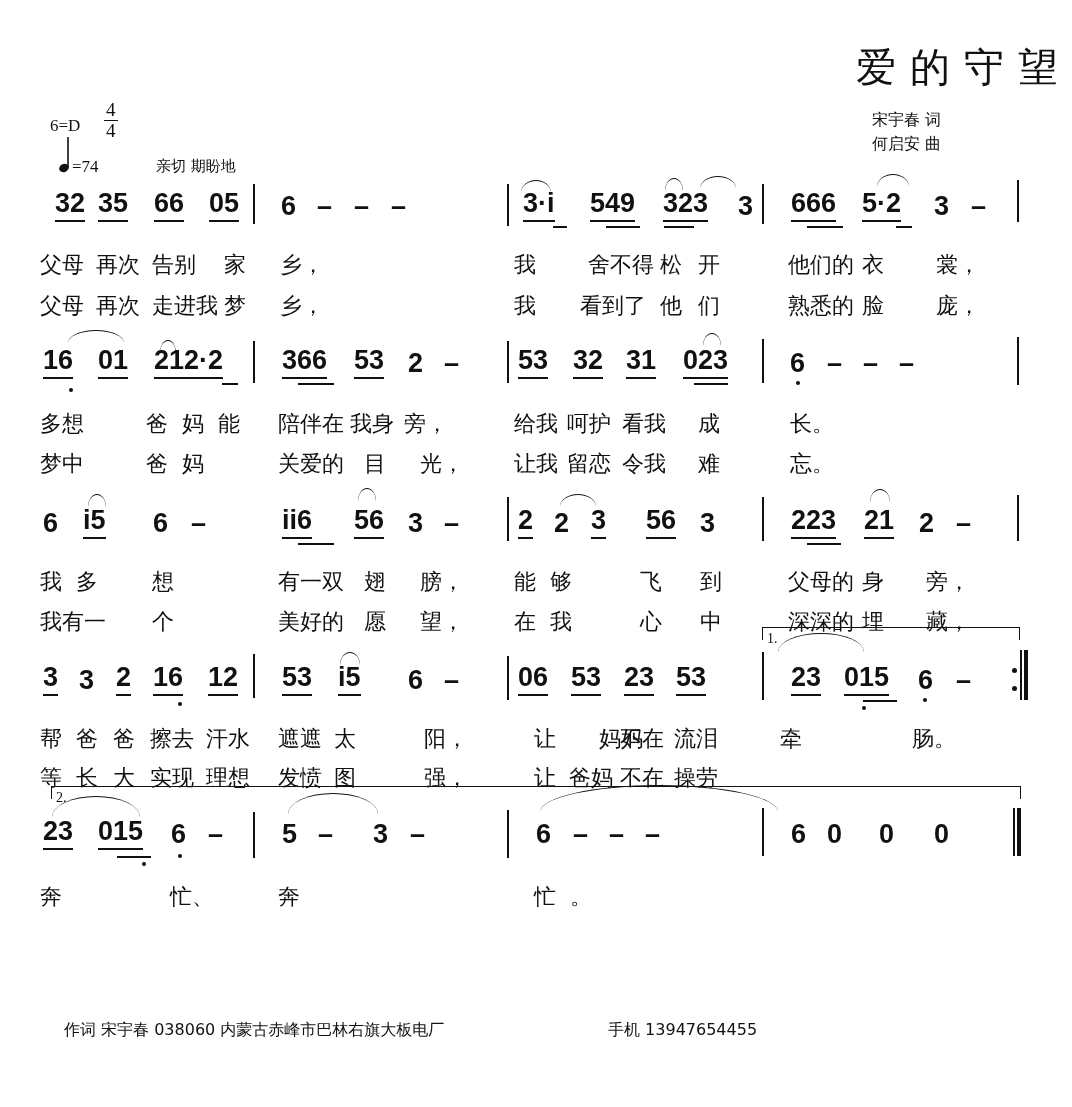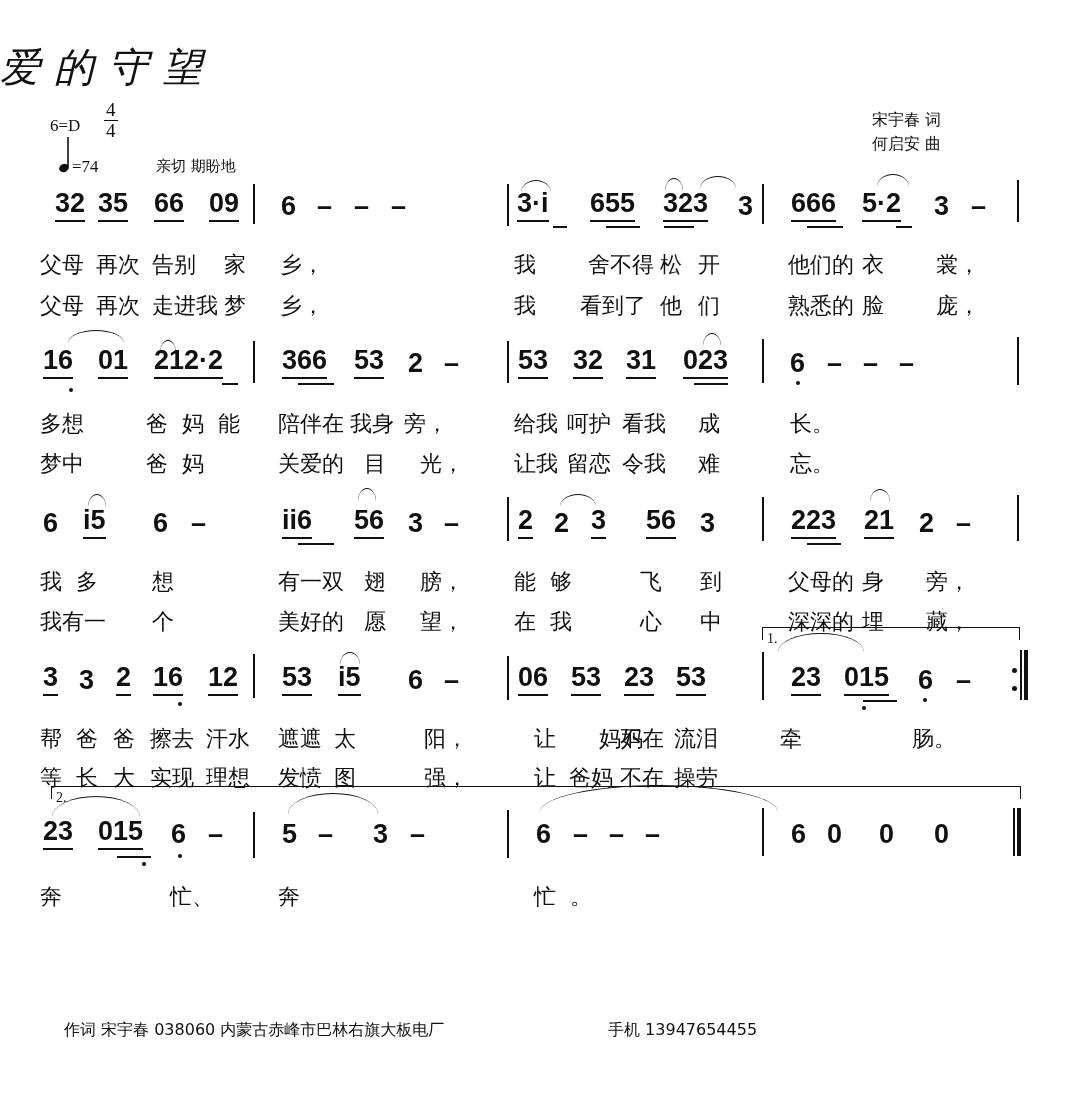--- a/index.html
+++ b/index.html
@@ -1,19 +1,19 @@
 <!DOCTYPE html>
 <html><head>
 <meta charset="utf-8">
 <style>
   html, body { margin:0; padding:0; background:#fff; }
   body { width:1072px; height:1107px; position:relative; overflow:hidden; color:#111;
          font-family:"DejaVu Serif", serif; }
   .abs { position:absolute; }
-  .title { left:0; width:1072px; top:40px; text-align:left; font-size:40px; letter-spacing:14px; font-family:"DejaVu Serif", serif;font-style:italic; }
+  .title { left:0; width:1072px; top:40px; text-align:right; font-size:40px; letter-spacing:14px; font-family:"DejaVu Serif", serif; }
   .hdr { font-size:17px; font-family:"Liberation Serif", serif; }
   .credits { font-size:17px; line-height:24px; }
   .frac { display:inline-block; text-align:center; vertical-align:middle; font-size:19px; line-height:20px; }
   .frac .n { border-bottom:1.5px solid #111; padding:0 2px; }
   .notes { position:absolute; font-family:"Liberation Sans", sans-serif; font-weight:bold; font-size:27px; height:40px; line-height:40px; white-space:nowrap; }
   .g { position:absolute; top:0; }
   .u1 { border-bottom:2px solid #111; line-height:34px; }
   .bar { position:absolute; width:2px; background:#111; }
   .dbar { position:absolute; width:5px; border-left:2px solid #111; }
   .dbar::after { content:""; position:absolute; right:-1px; top:0; bottom:0; width:4px; background:#111; }
@@ -52,34 +52,34 @@
 <div class="abs credits" style="left:872px;top:108px;font-family:'DejaVu Sans',sans-serif;font-size:16px;">
   <div>宋宇春 词</div>
   <div>何启安 曲</div>
 </div>
 
 <div>
   <div class="notes" style="left:43px;top:186px;">
     <span class="g u1" style="left:12px">32</span>
     <span class="g u1" style="left:55px">35</span>
     <span class="g u1" style="left:111px">66</span>
-    <span class="g u1" style="left:166px">09</span>
+    <span class="g u1" style="left:166px">05</span>
   </div>
   <div class="bar" style="left:253px;top:184px;height:40px;"></div>
   <div class="notes" style="left:281px;top:186px;">
     <span class="g" style="left:0">6</span>
     <span class="g" style="left:36px">–</span>
     <span class="g" style="left:73px">–</span>
     <span class="g" style="left:110px">–</span>
   </div>
   <div class="bar" style="left:507px;top:184px;height:42px;"></div>
   <div class="slur" style="left:521px;top:180px;width:30px;"></div>
   <div class="notes" style="left:517px;top:186px;">
-    <span class="g u1" style="left:0">3·i</span>
-    <span class="g u1" style="left:73px">655</span>
+    <span class="g u1" style="left:6px">3·i</span>
+    <span class="g u1" style="left:73px">549</span>
     <span class="g u1" style="left:146px">323</span>
     <span class="g" style="left:221px">3</span>
   </div>
   <div class="u2" style="left:553px;top:226px;width:14px;"></div>
   <div class="u2" style="left:606px;top:226px;width:34px;"></div>
   <div class="u2" style="left:664px;top:226px;width:30px;"></div>
   <div class="slur" style="left:665px;top:178px;width:18px;"></div>
   <div class="slur" style="left:700px;top:176px;width:36px;"></div>
   <div class="bar" style="left:762px;top:184px;height:40px;"></div>
   <div class="notes" style="left:791px;top:186px;">

